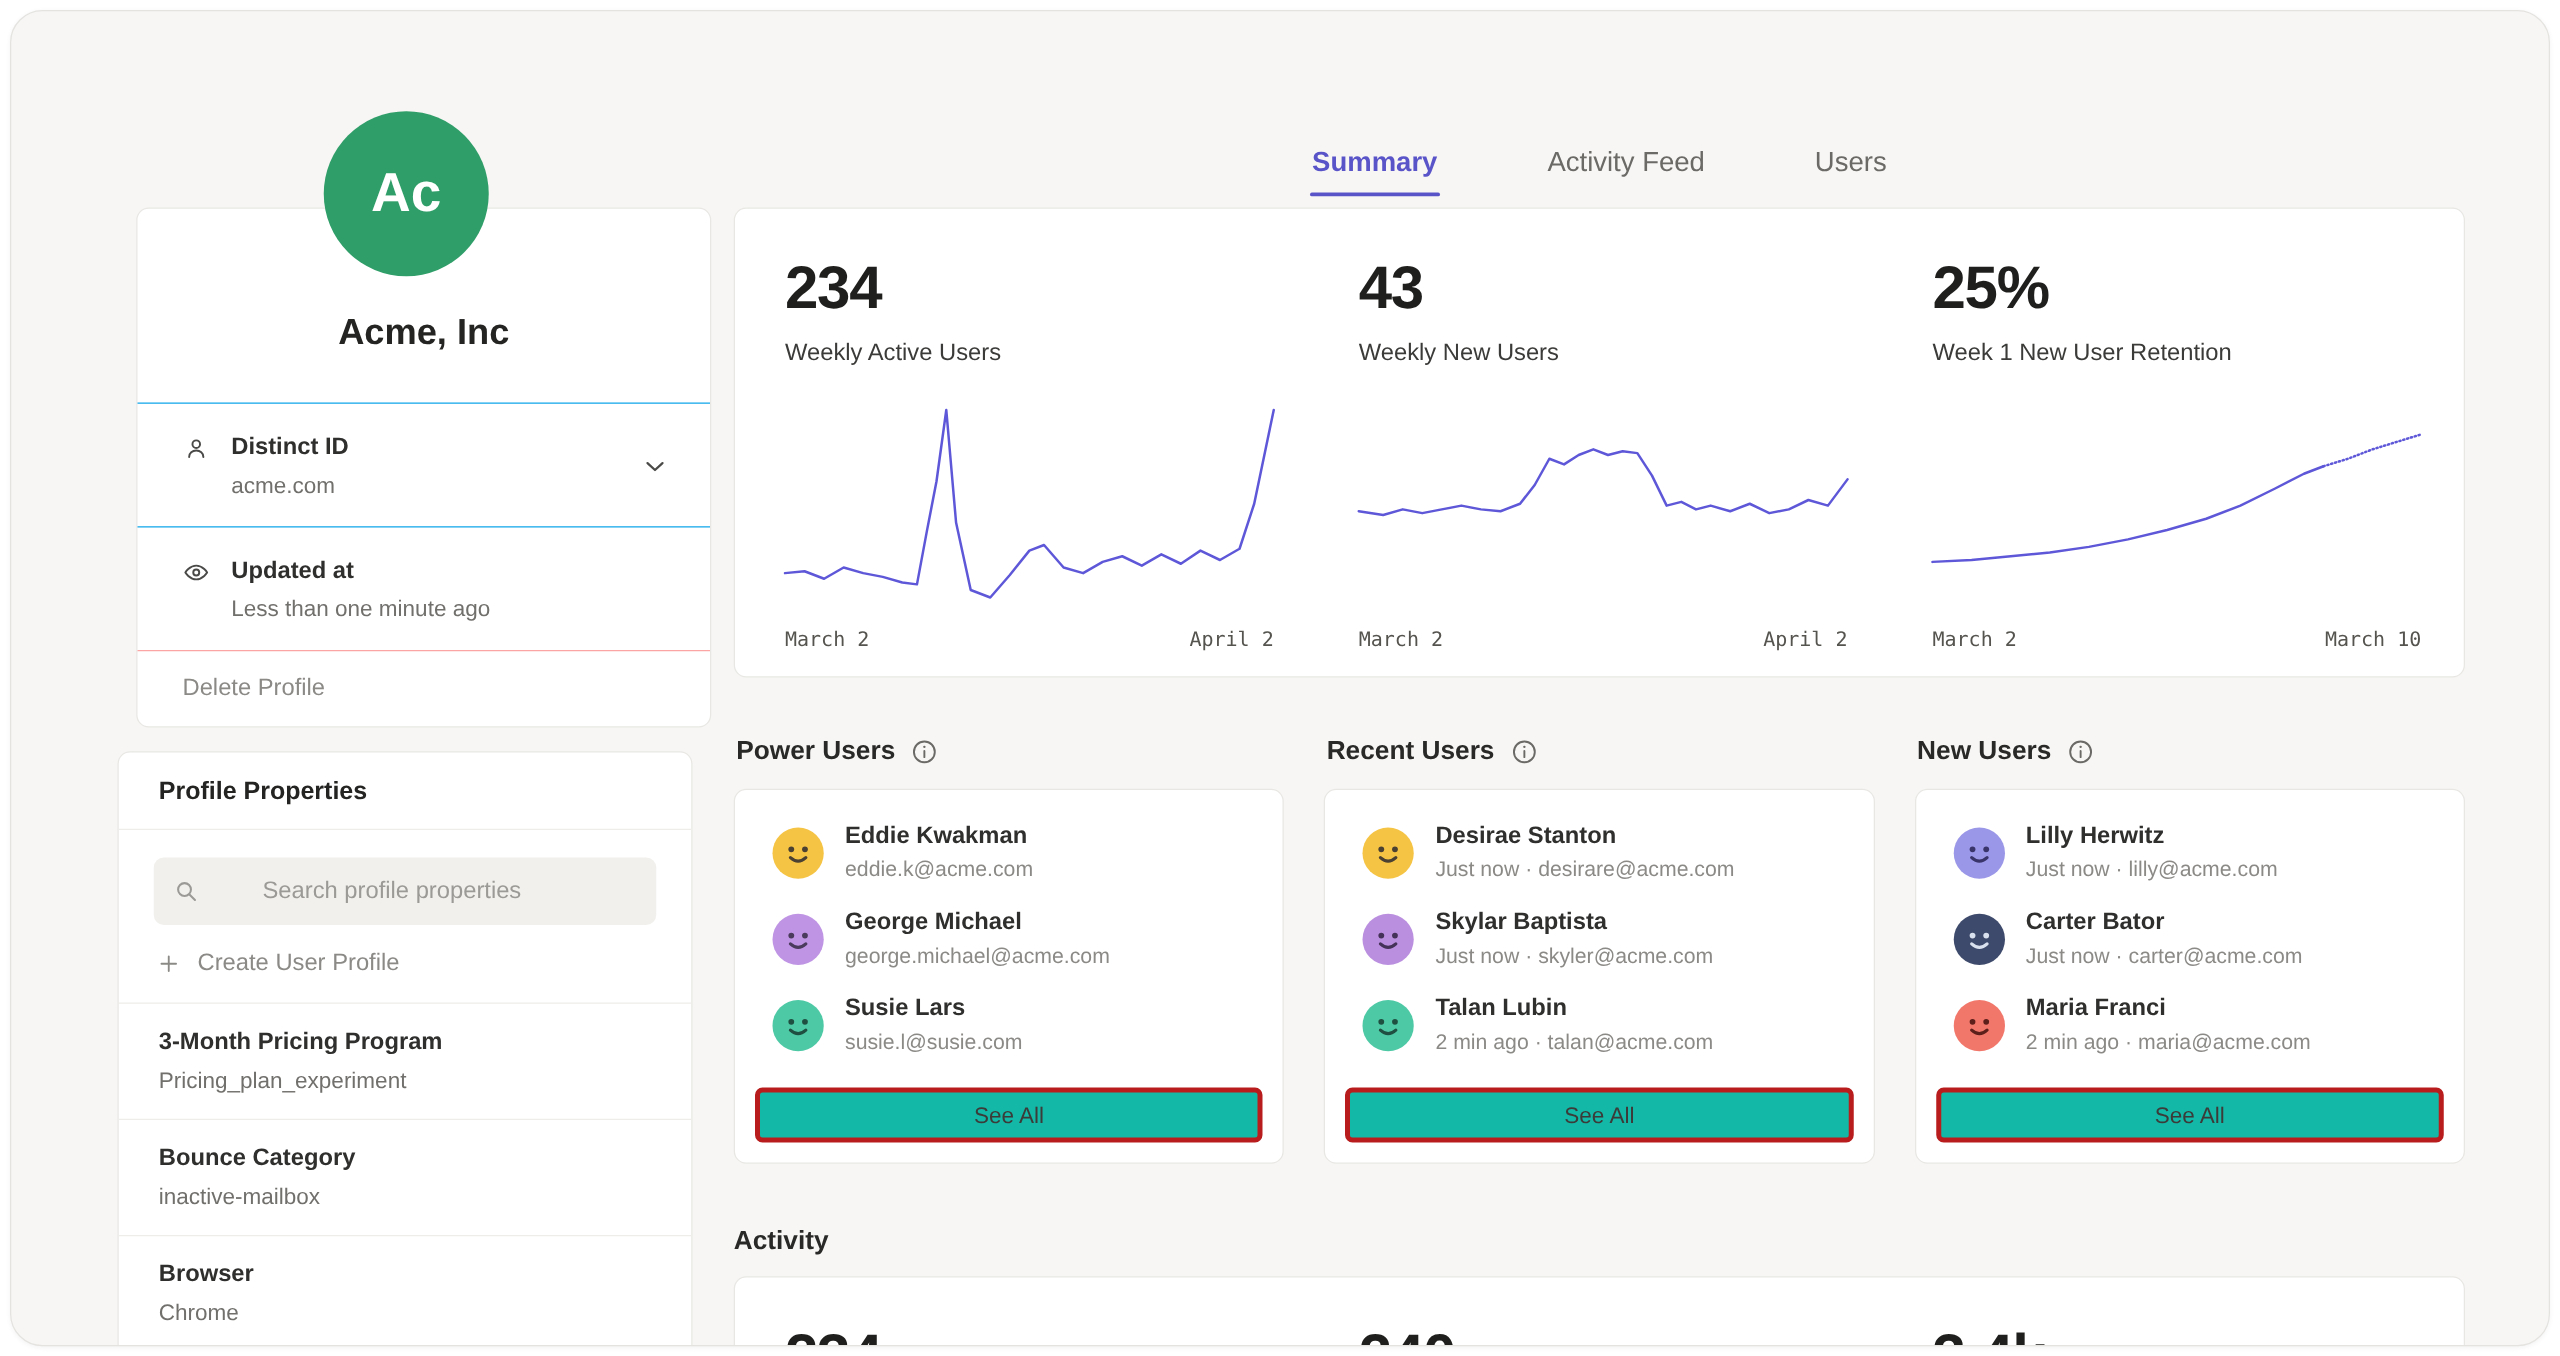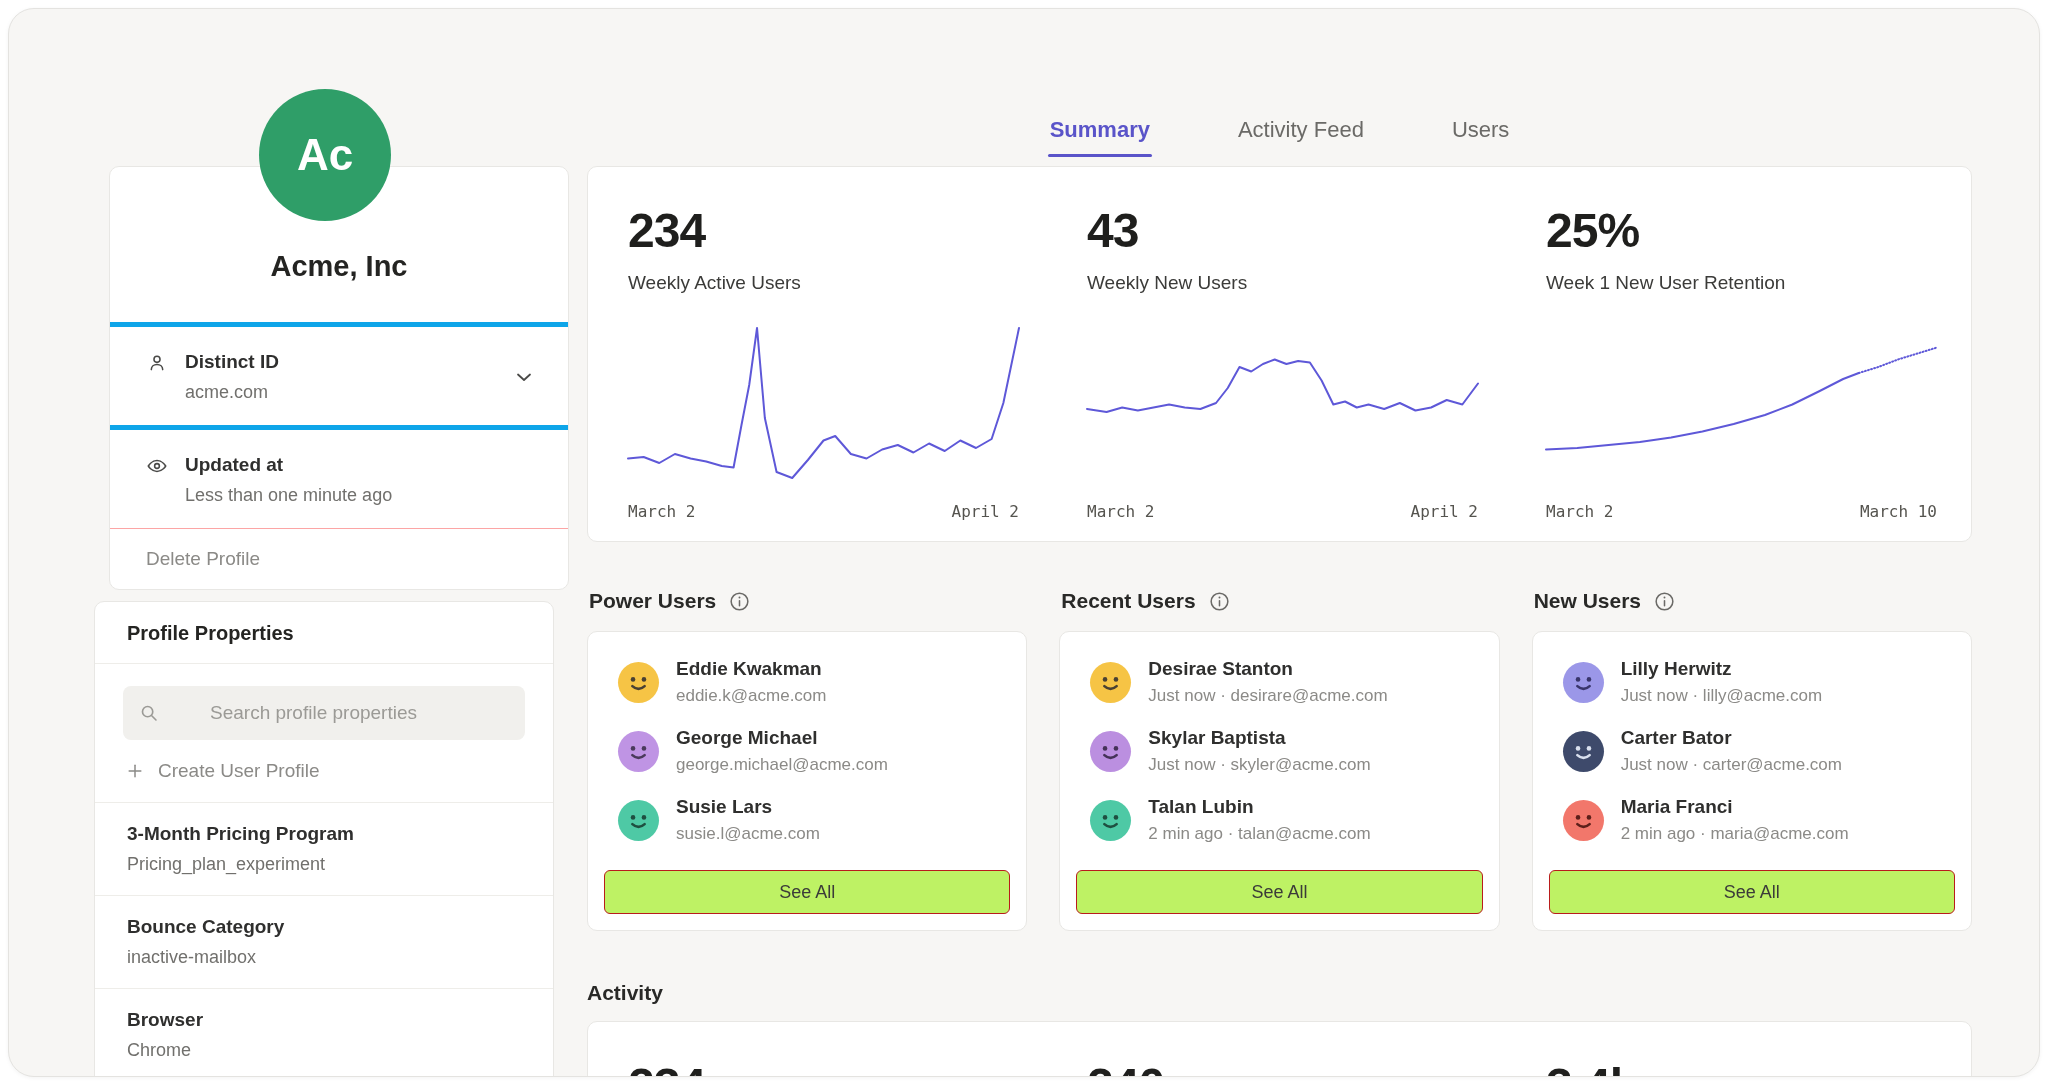--- a/index.html
+++ b/index.html
@@ -13,21 +13,21 @@
 
   
   .company-avatar {
     position:absolute; left:250px; top:80px; width:132px; height:132px; border-radius:50%;
     display:flex; align-items:center; justify-content:center; z-index:3;
     color:#fff; font-size:44px; font-weight:700;
   }
   .profile-card { position:absolute; left:100px; top:157px; width:460px; z-index:2; }
   .name-block { height:155px; display:flex; align-items:center; justify-content:center; padding-top:44px; }
   .company-name { font-size:29px; font-weight:600; color:#242422; }
-  .info-row { border-top:5px solid #0ea5e9; padding:24px 36px 22px; display:flex; gap:17px; position:relative; }
+  .info-row { border-top:1px solid #0ea5e9; padding:24px 36px 22px; display:flex; gap:17px; position:relative; }
   .info-row .row-icon { width:22px; height:22px; color:#4a4a48; margin-top:1px; flex:none; }
   .row-label { font-size:19px; font-weight:600; color:#2f2f2e; display:block; margin-bottom:9px; }
   .row-value { font-size:18px; color:#71706d; display:block; }
   .chevron { position:absolute; right:32px; top:38px; width:24px; height:24px; color:#4a4a48; cursor:pointer; }
   .delete-row { border-top:1px solid #fca5a5; padding:19px 36px; font-size:19px; color:#8b8a87; cursor:pointer; }
 
   .props-card { position:absolute; left:85px; top:592px; width:460px; height:620px; z-index:2; }
   .props-title { padding:20px 32px 18px; font-size:20px; font-weight:600; border-bottom:1px solid #eeede9; color:#242422; }
   .search-wrap { margin:22px 28px 0; height:54px; background:#f1f0ed; border-radius:8px; display:flex; align-items:center; gap:12px; padding:0 15px; color:#9b9a96; }
   .search-wrap svg { width:22px; height:22px; flex:none; }
@@ -58,21 +58,21 @@
   .section-header { display:flex; align-items:center; gap:12px; margin-bottom:17px; padding-left:2px; height:26px; }
   .section-title { font-size:21px; font-weight:700; color:#29292 7; color:#292927; }
   .info-icon { width:23px; height:23px; color:#6b6a67; cursor:pointer; flex:none; }
   .user-card { height:300px; padding:26px 16px 16px; display:flex; flex-direction:column; }
   .user-rows { flex:1; display:flex; flex-direction:column; gap:21px; padding:0 14px; }
   .user-row { display:flex; align-items:center; gap:17px; cursor:pointer; }
   .avatar { width:41px; height:41px; border-radius:50%; flex:none; }
   .face { width:100%; height:100%; display:block; }
   .user-name { font-size:19px; font-weight:600; color:#2f2f2e; display:block; margin-bottom:6px; }
   .user-meta { font-size:17px; color:#8b8a87; display:block; }
-  .see-all { height:44px; border:1px solid #b91c1c; background:#bef264; border-radius:6px; font-family:inherit; font-size:18px; color:#3b3b39; cursor:pointer; }
+  .see-all { height:44px; border:4px solid #b91c1c; background:#14b8a6; border-radius:6px; font-family:inherit; font-size:18px; color:#3b3b39; cursor:pointer; }
 
   .activity-header { margin-top:50px; font-size:21px; font-weight:700; color:#292927; }
   .activity-card { margin-top:16px; height:300px; display:flex; padding:36px 6px 0 0; }
   .activity-stat { flex:1; padding:0 28px 0 40px; font-size:48px; font-weight:700; color:#1f1f1d; letter-spacing:-1px; }
 </style>
 </head>
 <body>
 
 <div class="app">
 
@@ -234,21 +234,21 @@
               <div class="user-row">
     <span class="avatar" style="background: rgb(78, 201, 165);">
       <svg class="face" viewBox="0 0 24 24" style="color: rgb(31, 79, 65);">
         <circle cx="8.8" cy="10.2" r="1.35" fill="currentColor"></circle>
         <circle cx="15.2" cy="10.2" r="1.35" fill="currentColor"></circle>
         <path d="M8.4 14.1 Q12 17.4 15.6 14.1" fill="none" stroke="currentColor" stroke-width="1.5" stroke-linecap="round"></path>
       </svg>
     </span>
     <span class="user-texts">
       <span class="user-name">Susie Lars</span>
-      <span class="user-meta">susie.l@acme.com</span>
+      <span class="user-meta">susie.l@susie.com</span>
     </span>
   </div>
             </div>
       <button class="see-all">See All</button>
     </div>
   </div>
         <div class="user-section">
     <div class="section-header">
       <span class="section-title">Recent Users</span>
       <svg class="info-icon" viewBox="0 0 24 24" fill="none" stroke="currentColor" stroke-width="1.6">

